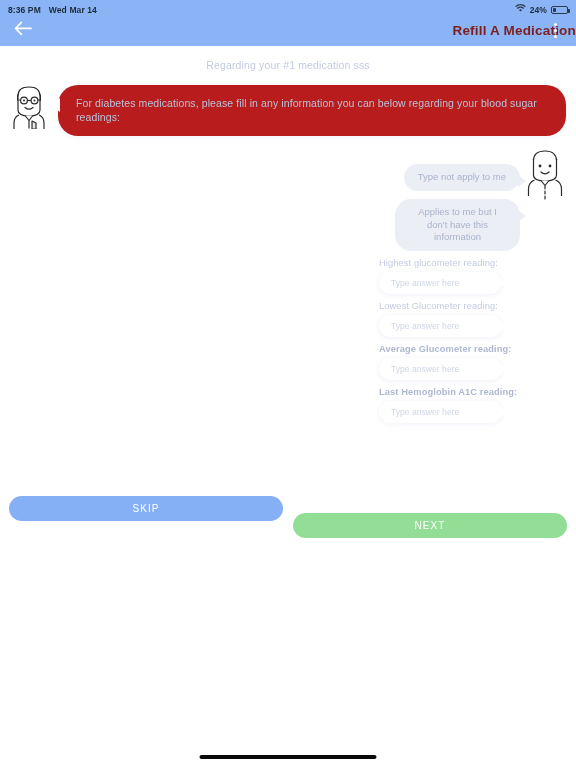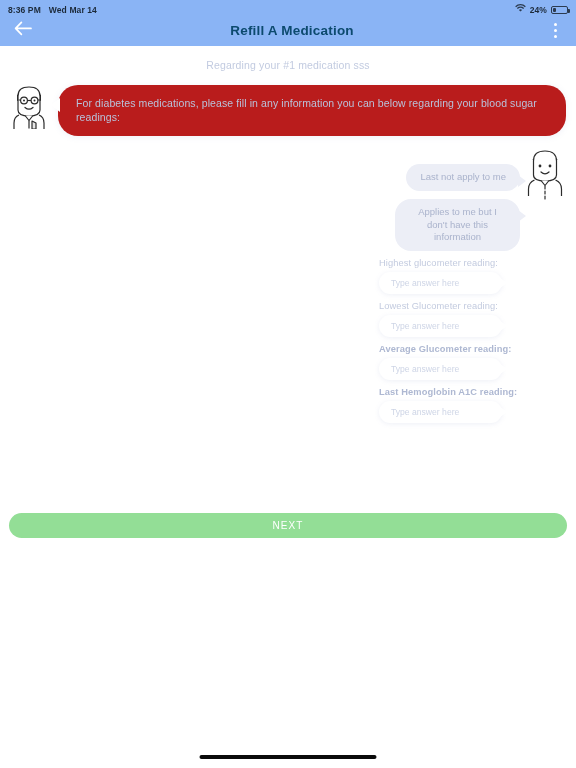--- a/index.html
+++ b/index.html
@@ -69,22 +69,22 @@
     position: relative;
     height: 31px;
     background: #8AB4F5;
     display: flex;
     align-items: center;
     padding: 0 10px;
   }
   .header-title {
     position: absolute;
     left: 8px; right: 0;
-    text-align: center;
-    color: #0c4a6e;
+    text-align: right;
+    color: #7f1d1d;
     font-size: 13.5px;
     font-weight: bold;
     letter-spacing: 0.2px;
   }
   .back-btn {
     position: relative;
     z-index: 2;
     width: 26px; height: 26px;
     display: flex; align-items: center; justify-content: center;
     cursor: pointer;
@@ -350,21 +350,21 @@
       </div>
       <div class="doc-bubble">
         <div class="doc-bubble-text">For diabetes medications, please fill in any information you can below regarding your blood sugar readings:</div>
       </div>
     </div>
 
     <div class="right-col">
 
       <div class="patient-row">
         <div class="reply-stack">
-          <div class="reply-bubble">Last not apply to me</div>
+          <div class="reply-bubble">Type not apply to me</div>
           <div class="reply-bubble">Applies to me but I don't have this information</div>
         </div>
         <div class="patient-avatar">
           <svg width="46" height="56" viewBox="0 0 46 56">
             <g stroke="#2b2b2b" stroke-width="1.2" fill="#ffffff" stroke-linejoin="round">
               <path d="M10 14 q13 -11 26 0 q-13 -5 -26 0 Z" fill="#2b2b2b" stroke="none"></path>
               <path d="M11.5 15 q0 -10 11.5 -10 q11.5 0 11.5 10 l0 14 q0 6 -11.5 6 q-11.5 0 -11.5 -6 Z"></path>
               <circle cx="18" cy="20" r="1.4" fill="#2b2b2b" stroke="none"></circle>
               <circle cx="28" cy="20" r="1.4" fill="#2b2b2b" stroke="none"></circle>
               <path d="M19 26 q4 3.6 8 0" fill="none" stroke-linecap="round"></path>
@@ -400,20 +400,21 @@
       <div class="field-group">
         <div class="field-label strong">Last Hemoglobin A1C reading:</div>
         <div class="field-wrap">
           <input class="field-input" type="text" placeholder="Type answer here" style="">
         </div>
       </div>
 
     </div>
 
     <div class="btn-row">
+      <button class="btn btn-skip">SKIP</button>
       <button class="btn btn-next">NEXT</button>
     </div>
 
   </div>
 
   <div class="home-indicator"></div>
 
 </div>
 
 </body></html>

